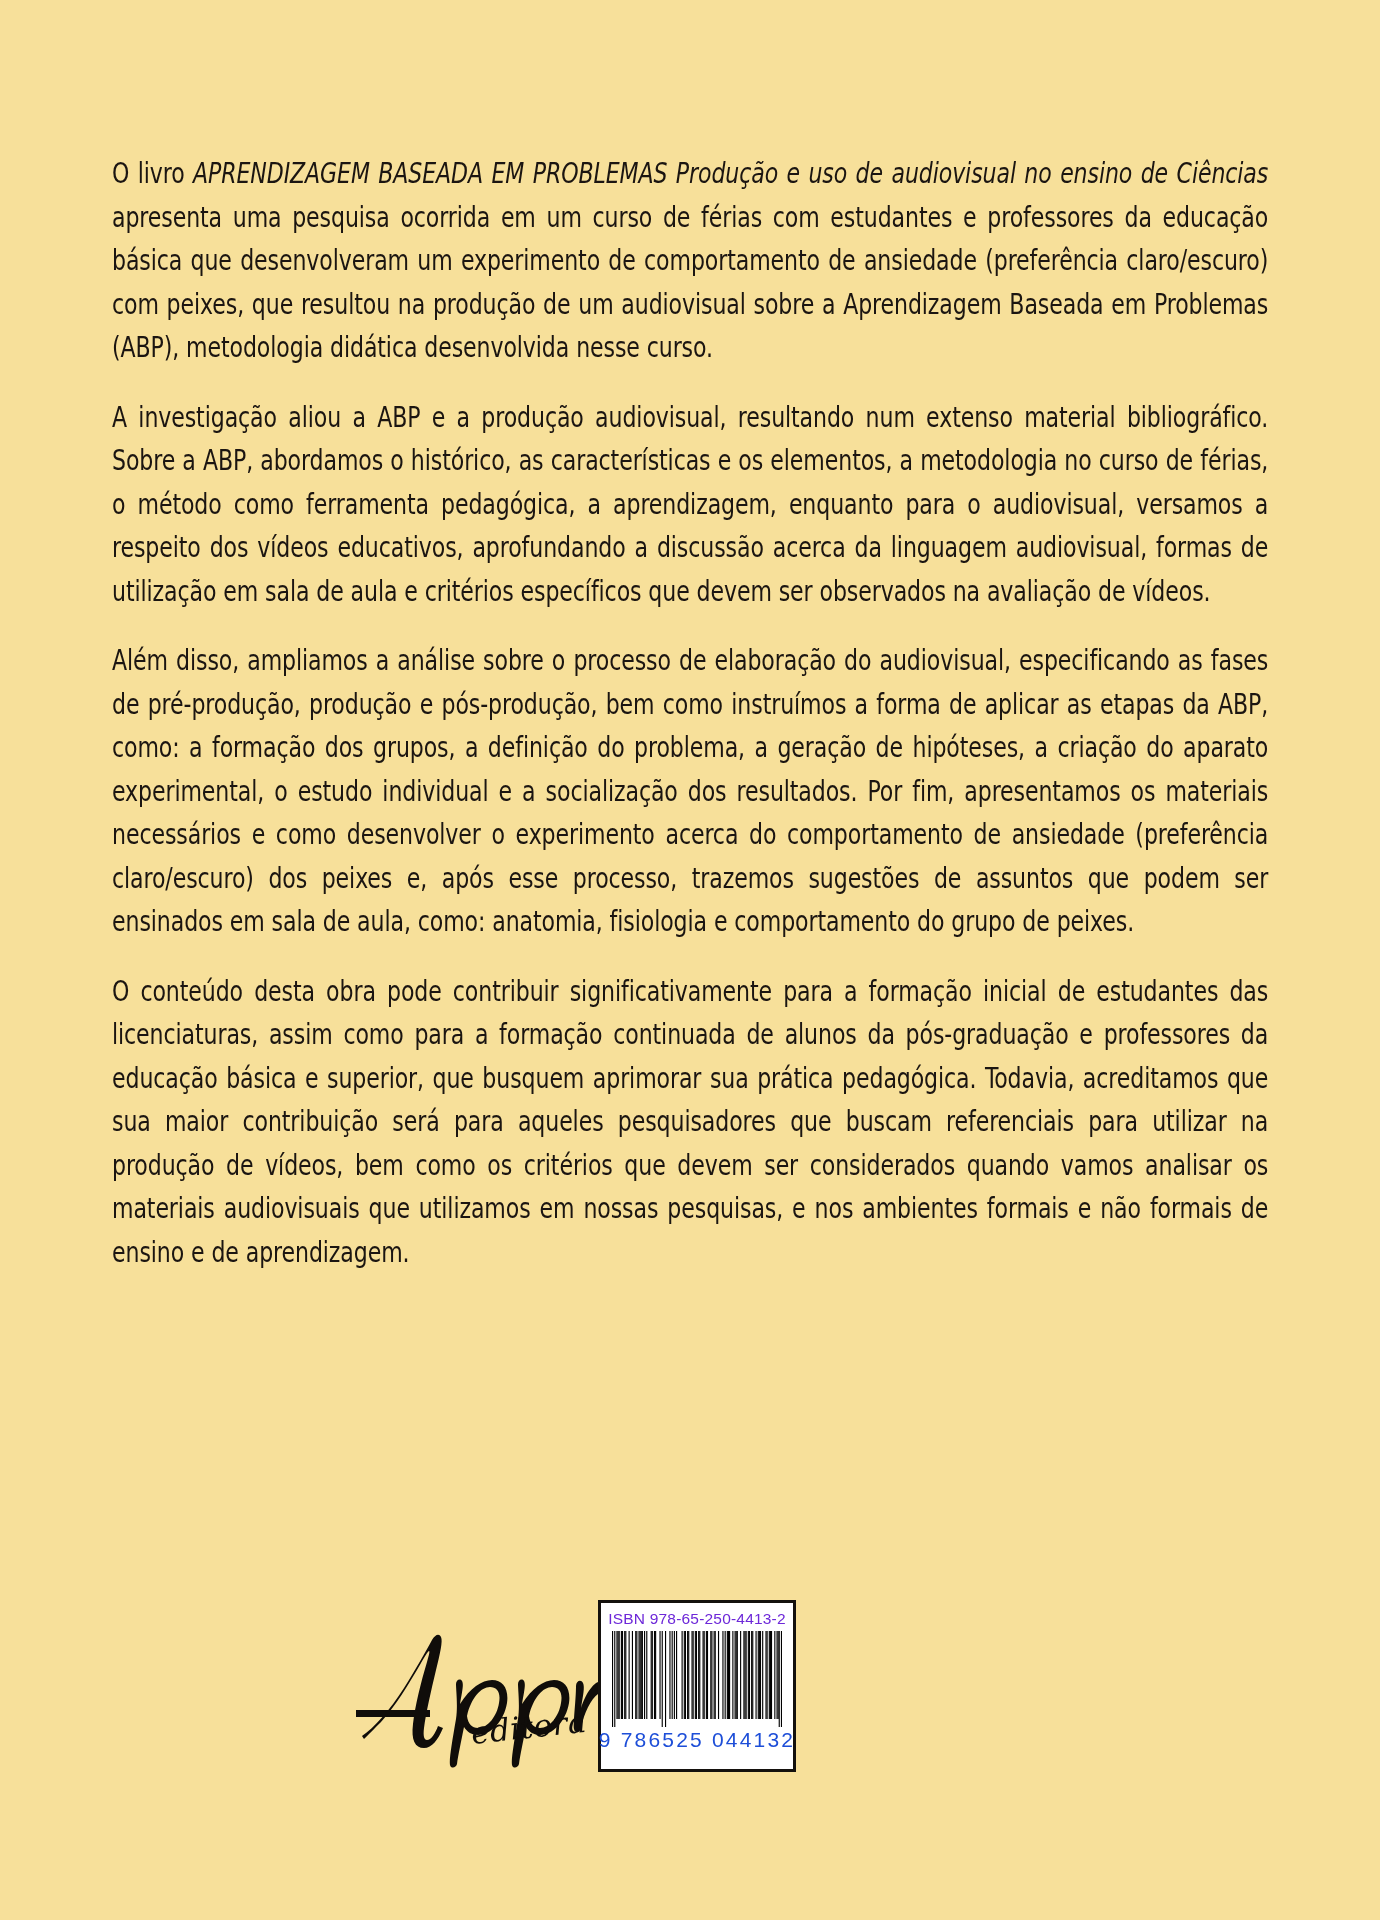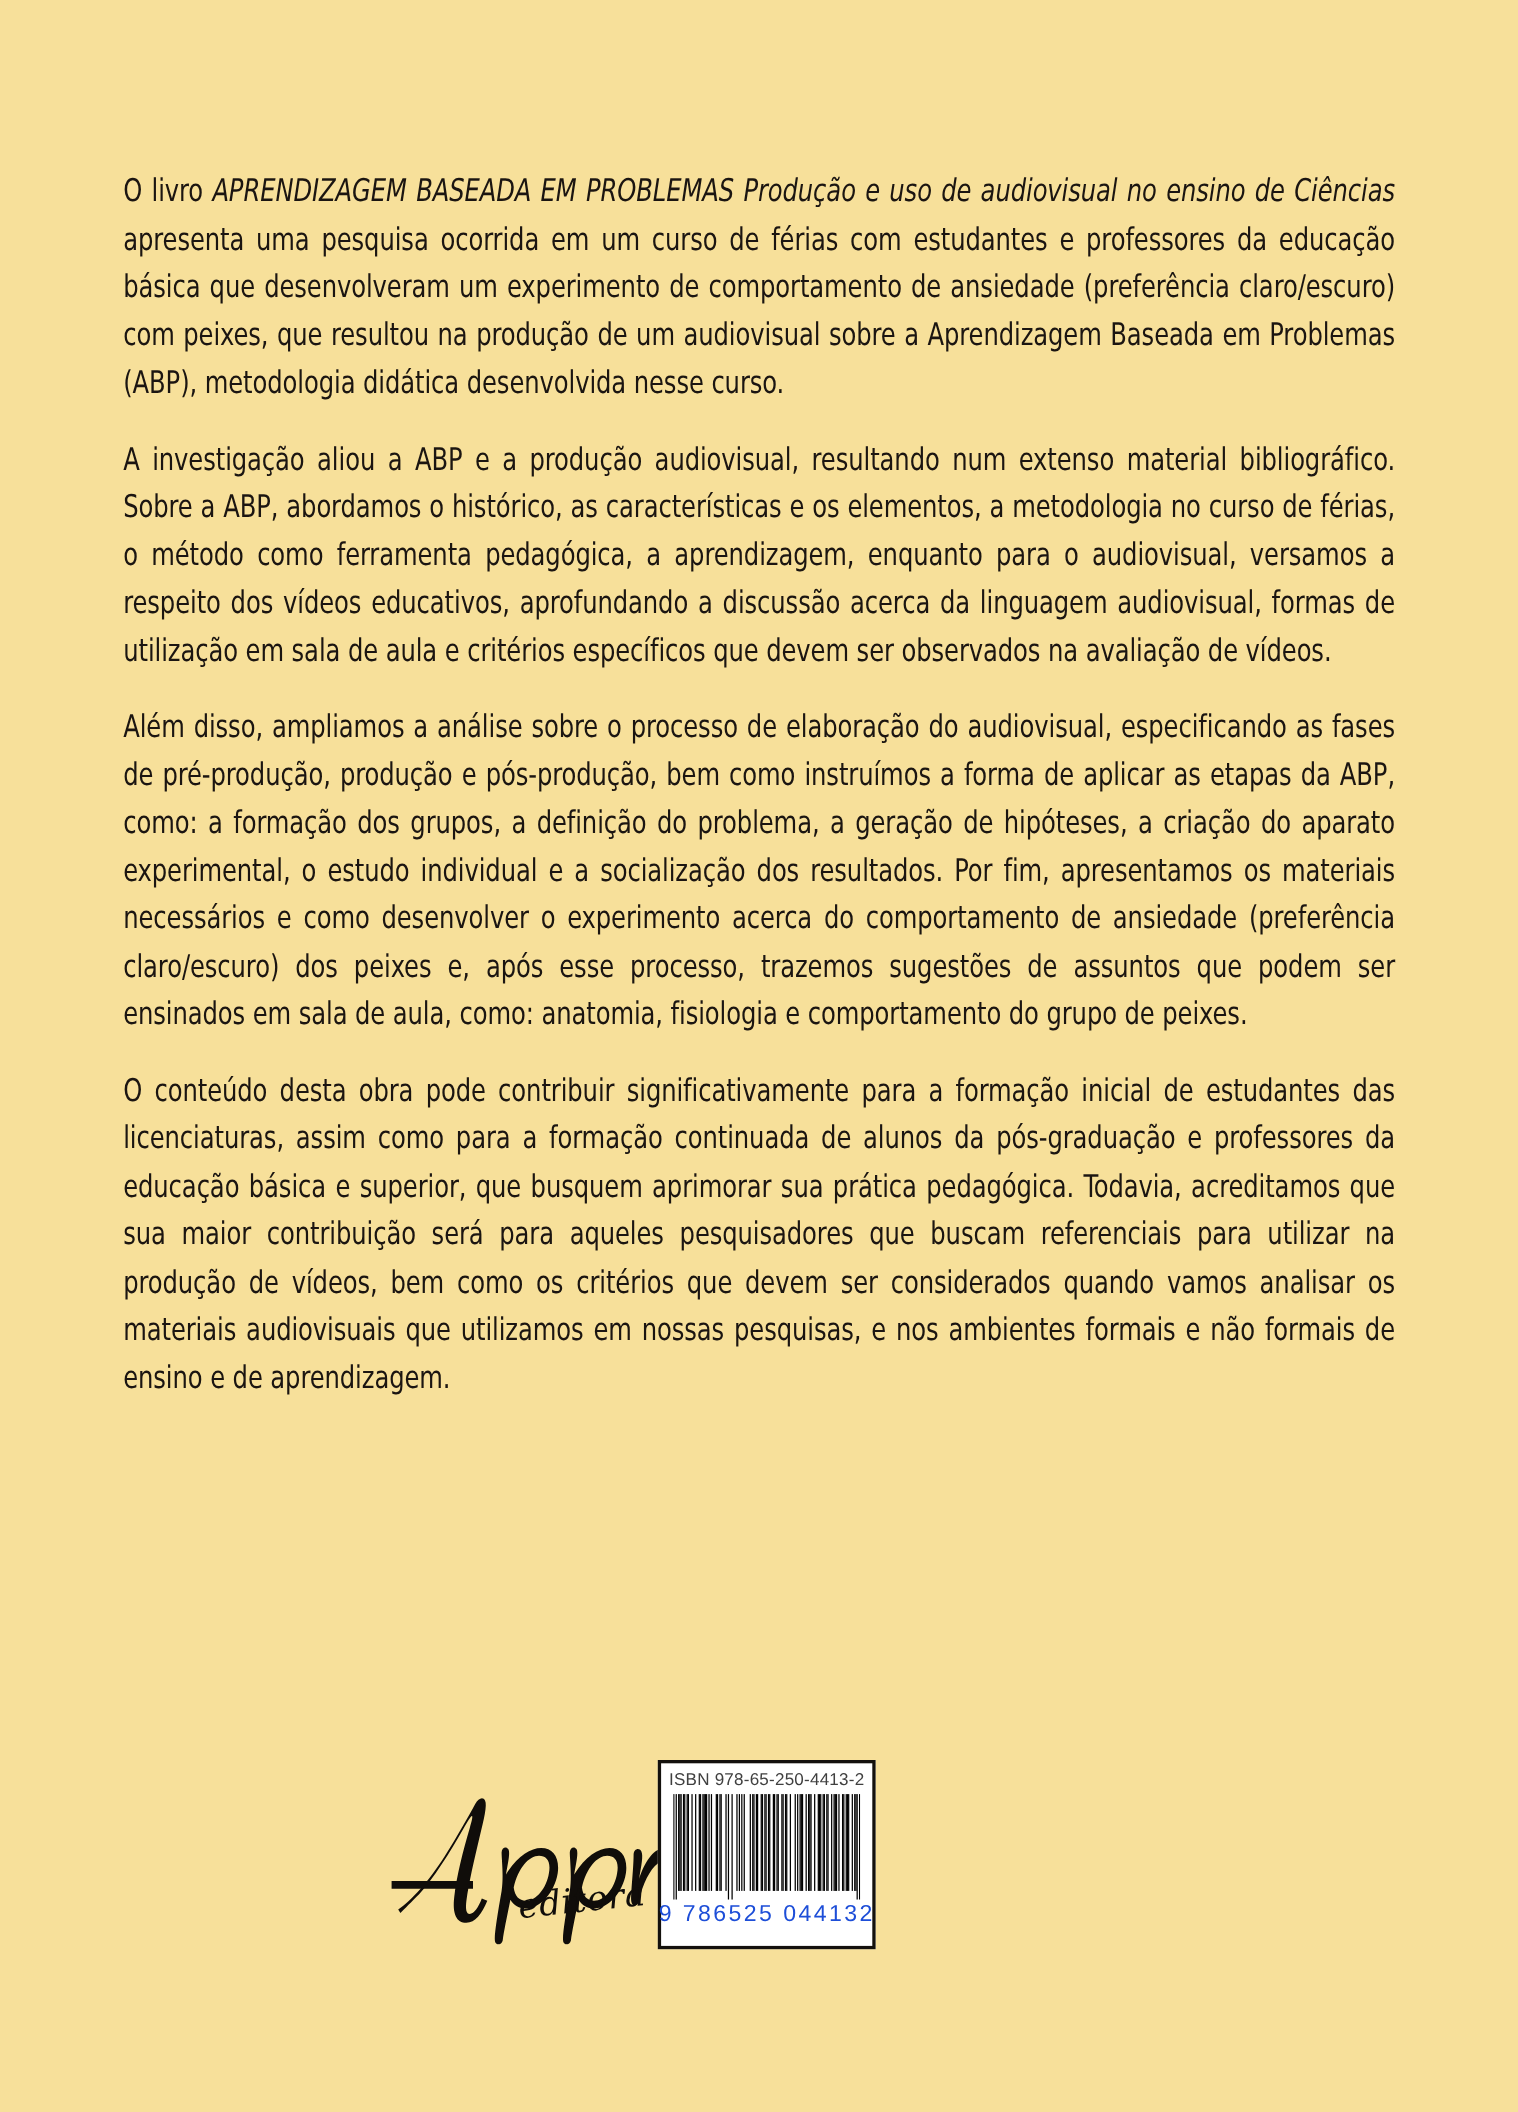--- a/index.html
+++ b/index.html
@@ -80,21 +80,21 @@
     border: 3px solid #14110d;
     box-sizing: border-box;
     padding: 7px 9px 6px 9px;
     display: flex;
     flex-direction: column;
     align-items: center;
   }
   .isbn-line {
     font-family: "Liberation Sans", sans-serif;
     font-size: 15.5px;
-    color: #404040;
+    color: #6d28d9;
     letter-spacing: 0.2px;
     line-height: 18px;
     margin-bottom: 3px;
     white-space: nowrap;
   }
   .bars {
     width: 170px;
     height: 96px;
     display: block;
   }

